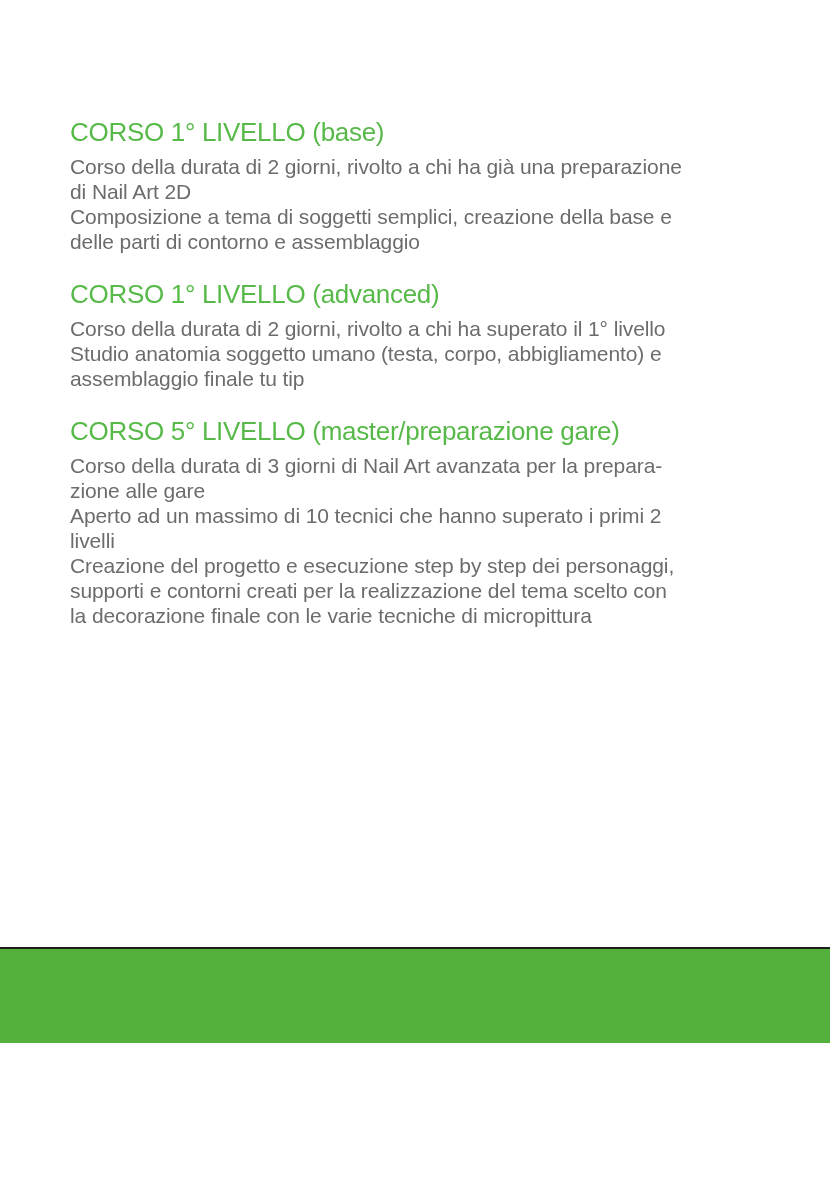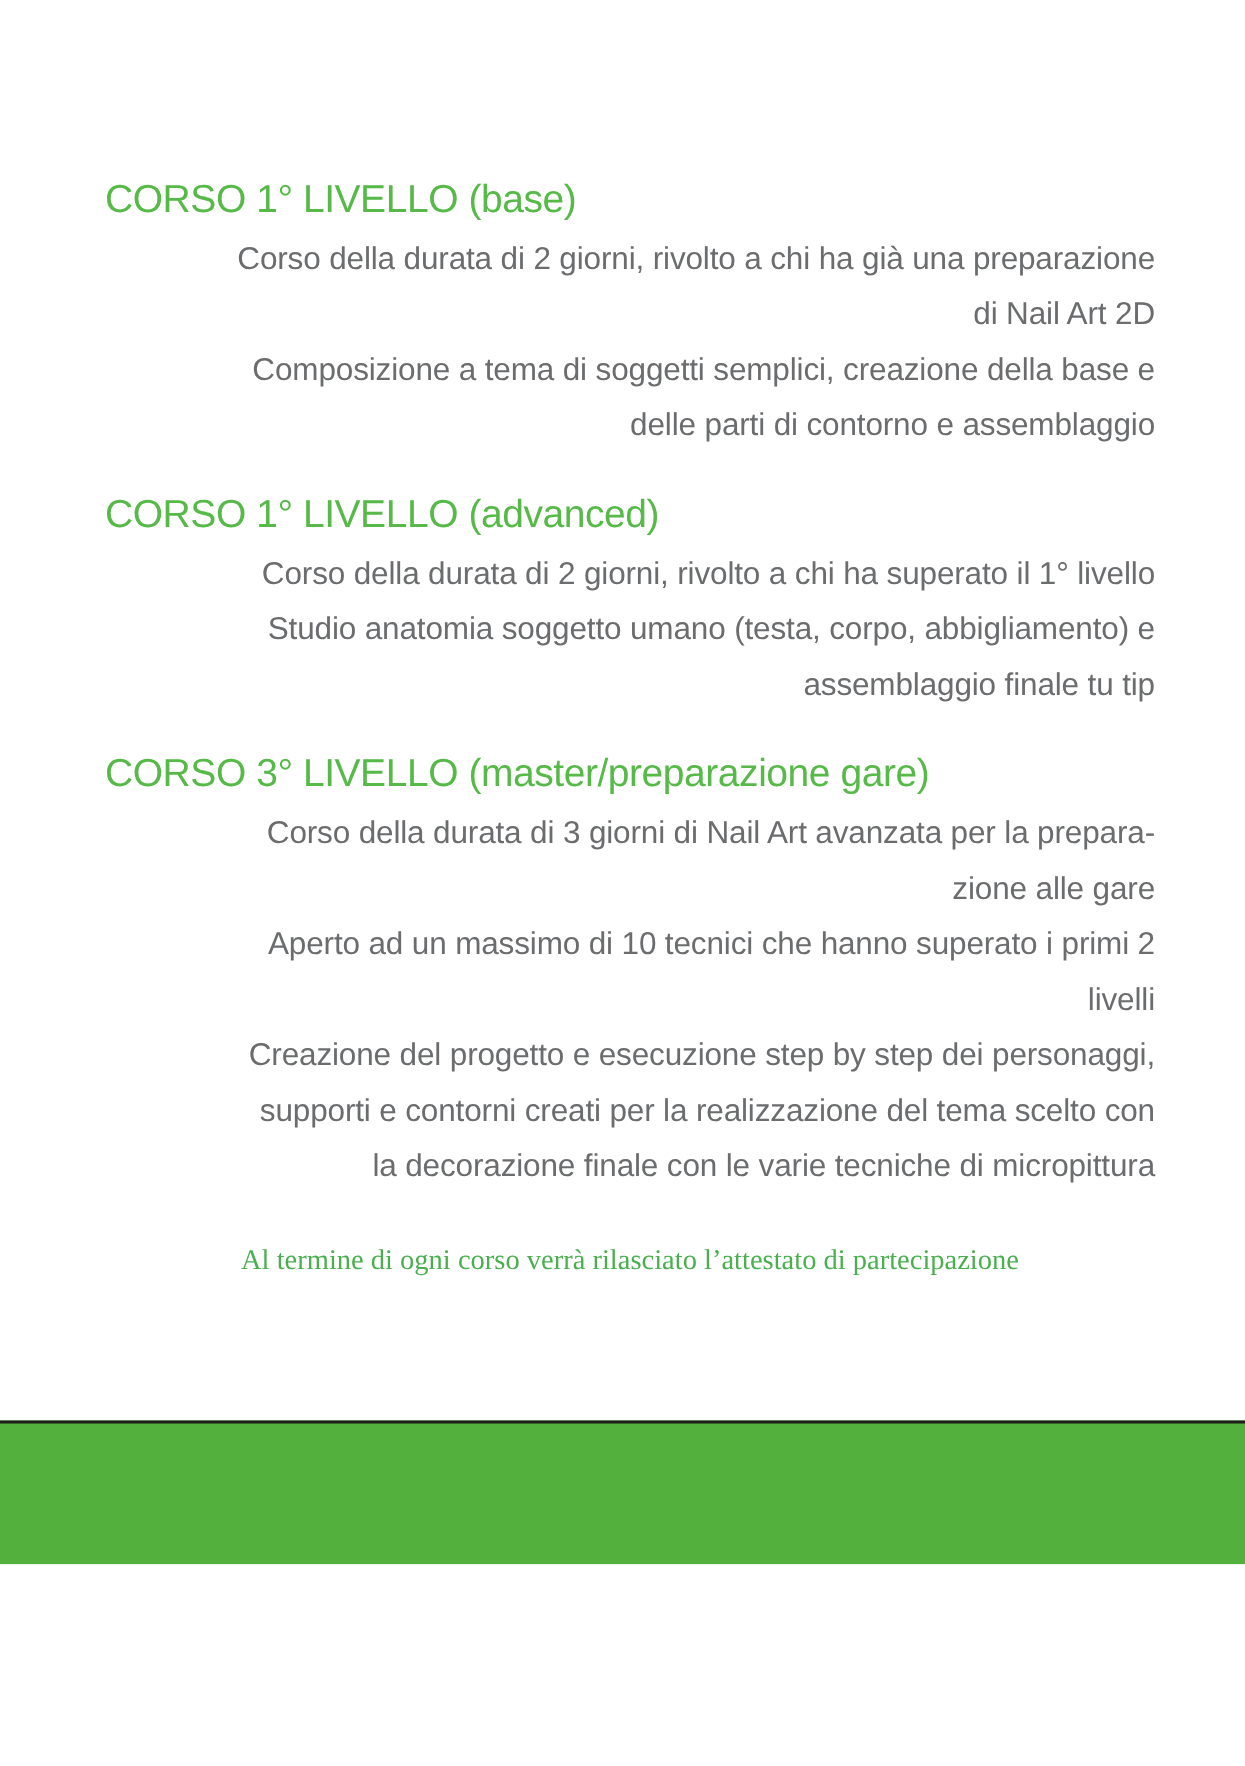--- a/index.html
+++ b/index.html
@@ -29,24 +29,23 @@
     font-weight: normal;
     letter-spacing: -0.3px;
     line-height: 32px;
     color: var(--heading-green);
     margin-bottom: 6px;
   }
   .course-body {
     font-size: 21px;
     font-weight: normal;
     letter-spacing: -0.1px;
-    line-height: 37px;
+    line-height: 25px;
     color: var(--body-gray);
     white-space: pre-line;
-    text-align: right;
   }
   .certificate {
     margin-top: 34px;
     text-align: center;
     font-family: "Liberation Serif", serif;
     font-size: 19px;
     color: var(--note-green);
   }
   .footer-bar {
     position: absolute;
@@ -73,28 +72,27 @@
     </section>
 
     <section class="course">
       <h2 class="course-heading">CORSO 1° LIVELLO (advanced)</h2>
       <p class="course-body">Corso della durata di 2 giorni, rivolto a chi ha superato il 1° livello
 Studio anatomia soggetto umano (testa, corpo, abbigliamento) e
 assemblaggio finale tu tip</p>
     </section>
 
     <section class="course">
-      <h2 class="course-heading">CORSO 3° LIVELLO (master/preparazione gare)</h2>
+      <h2 class="course-heading">CORSO 5° LIVELLO (master/preparazione gare)</h2>
       <p class="course-body">Corso della durata di 3 giorni di Nail Art avanzata per la prepara-
 zione alle gare
 Aperto ad un massimo di 10 tecnici che hanno superato i primi 2
 livelli
 Creazione del progetto e esecuzione step by step dei personaggi,
 supporti e contorni creati per la realizzazione del tema scelto con
 la decorazione finale con le varie tecniche di micropittura</p>
     </section>
 
-    <p class="certificate">Al termine di ogni corso verrà rilasciato l’attestato di partecipazione</p>
 
   </main>
 
   <footer class="footer-bar"></footer>
 </div>
 
 </body></html>

